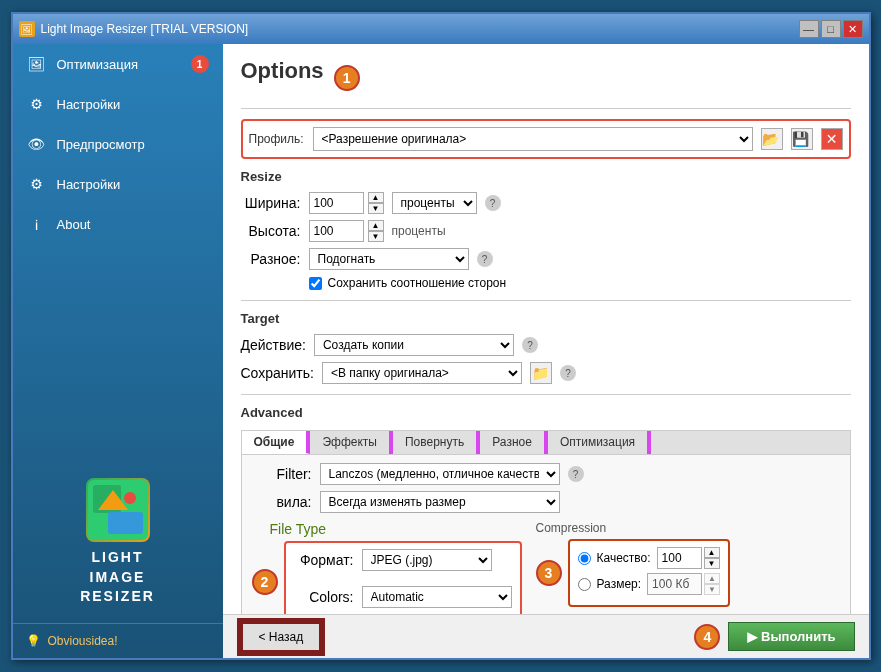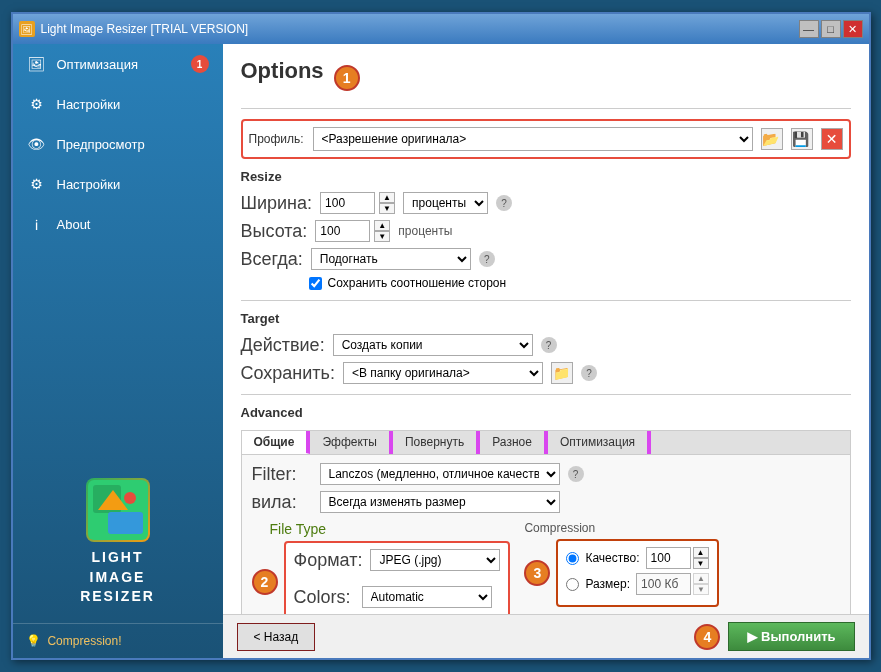--- a/index.html
+++ b/index.html
@@ -220,22 +220,23 @@
 
     .form-row {
       display: flex;
       align-items: center;
       gap: 8px;
       margin-bottom: 6px;
     }
 
     .form-label {
       min-width: 60px;
-      color: #404040;
-      font-size: 18px;
+      color: #000000;
+      font-size: 14px;
+      text-align: right;
     }
 
     .form-input-num {
       width: 55px;
       height: 22px;
       border: 1px solid #aaa;
       padding: 0 4px;
       font-size: 12px;
     }
 
@@ -342,21 +343,21 @@
       display: flex;
       align-items: center;
       justify-content: space-between;
       padding: 0 14px;
       flex-shrink: 0;
     }
 
     .back-btn {
       padding: 6px 16px;
       background: #e0e0e0;
-      border: 1px solid #7f1d1d;
+      border: 6px solid #7f1d1d;
       font-size: 12px;
       cursor: pointer;
     }
 
     .execute-btn {
       padding: 6px 18px;
       background: linear-gradient(to bottom, #5cb85c, #3d8b3d);
       border: 1px solid #2d6a2d;
       color: white;
       font-size: 13px;
@@ -442,21 +443,21 @@
             <circle cx="42" cy="18" r="6" fill="#e74c3c"></circle>
             <rect x="20" y="32" width="35" height="22" fill="#3498db" rx="3"></rect>
           </svg>
         </div>
         <div class="logo-text">LIGHT<br>IMAGE<br>RESIZER</div>
       </div>
 
       <div class="sidebar-bottom">
         <div class="obviousidea">
           <span>💡</span>
-          <span>Compression!</span>
+          <span>Obviousidea!</span>
         </div>
       </div>
     </div>
 
     <div class="content-wrapper">
       <div class="content">
         <div class="content-inner">
 
           <div style="display:flex; align-items:center; gap:10px; margin-bottom:10px;">
             <span class="options-title">Options</span>
@@ -494,21 +495,21 @@
             <span class="form-label">Высота:</span>
             <input class="form-input-num" type="text" value="100" style="">
             <div class="spinner-btn">
               <div class="spin-up">▲</div>
               <div class="spin-down">▼</div>
             </div>
             <span style="font-size:12px;color:#555;">проценты</span>
           </div>
 
           <div class="form-row">
-            <span class="form-label">Всегда:</span>
+            <span class="form-label">Разное:</span>
             <select class="form-select" style="width:160px;">
               <option>Подогнать</option>
             </select>
             <div class="help-icon">?</div>
           </div>
 
           <div class="checkbox-row">
             <input type="checkbox" checked="" style="">
             <span>Сохранить соотношение сторон</span>
           </div>
@@ -571,21 +572,21 @@
                     <span class="step-badge">2</span>
                     <div class="file-type-box">
                       <div class="form-row" style="margin-bottom:15px;">
                         <span class="form-label">Формат:</span>
                         <select class="form-select" style="width:130px;">
                           <option>JPEG (.jpg)</option>
                         </select>
                       </div>
                       <div class="form-row">
                         <span class="form-label">Colors:</span>
-                        <select class="form-select" style="width:130px;">
+                        <select class="form-select" style="width:150px;">
                           <option>Automatic</option>
                         </select>
                       </div>
                     </div>
                   </div>
                 </div>
 
                 <div>
                   <div style="font-size:12px; color:#555; margin-bottom:4px;">
                     <span>Compression</span>

